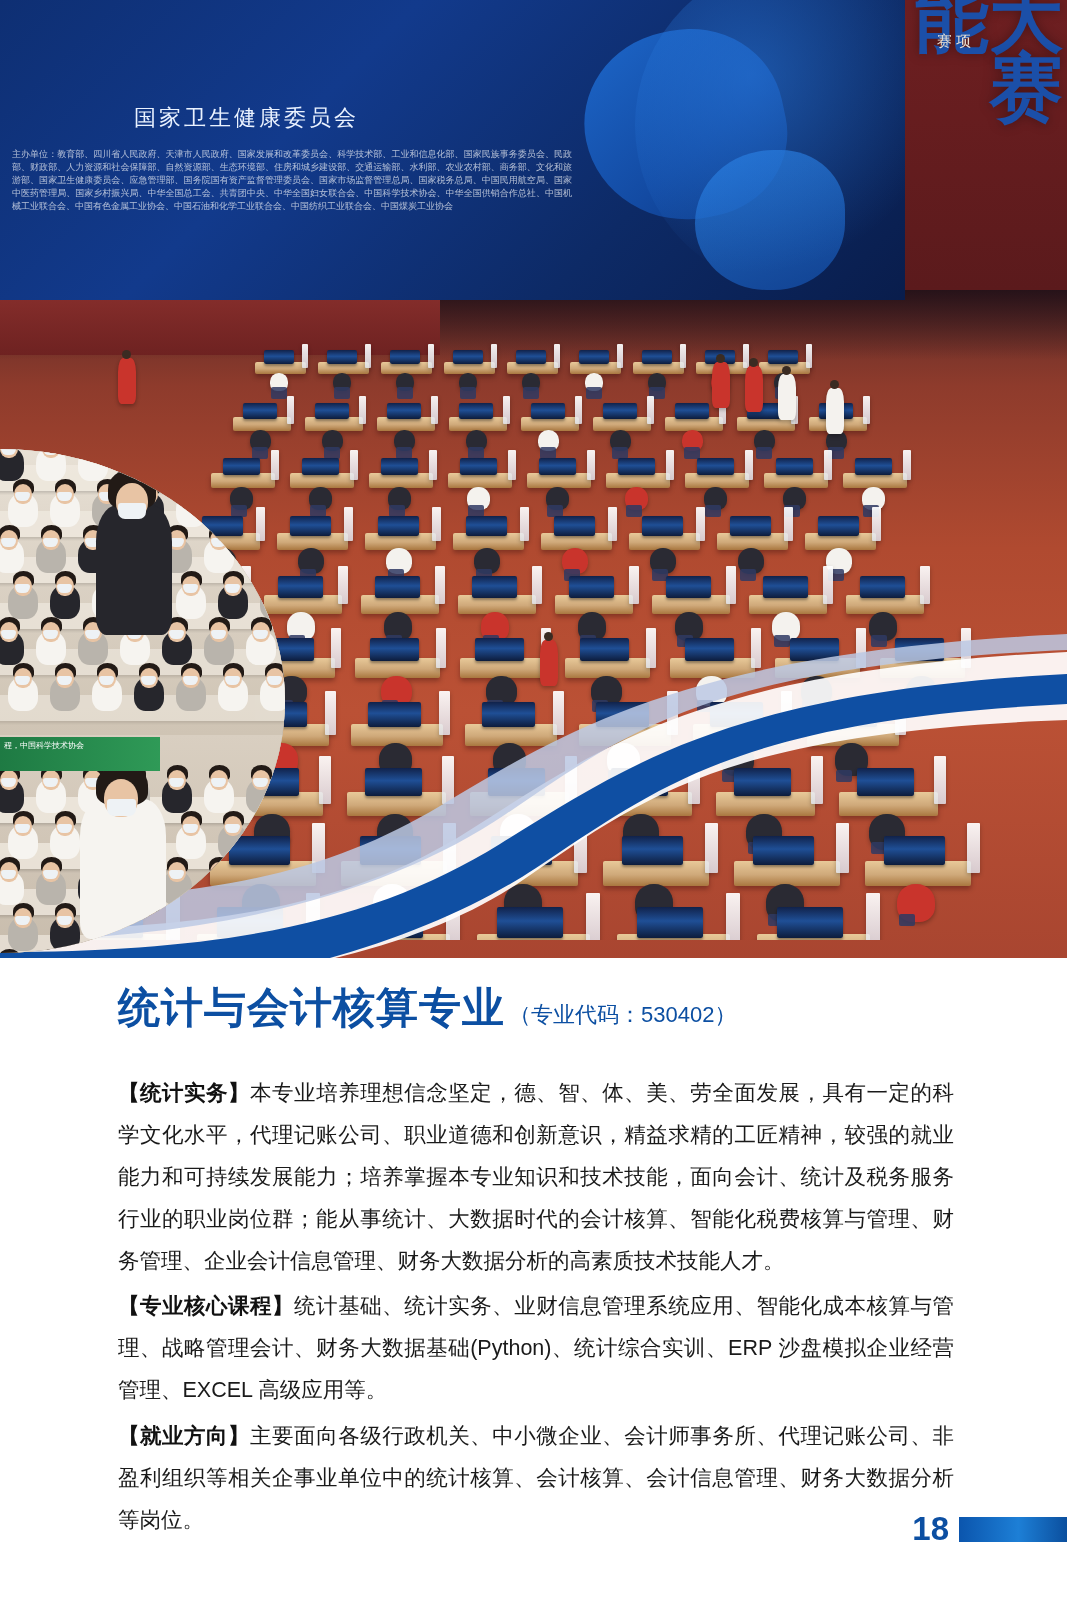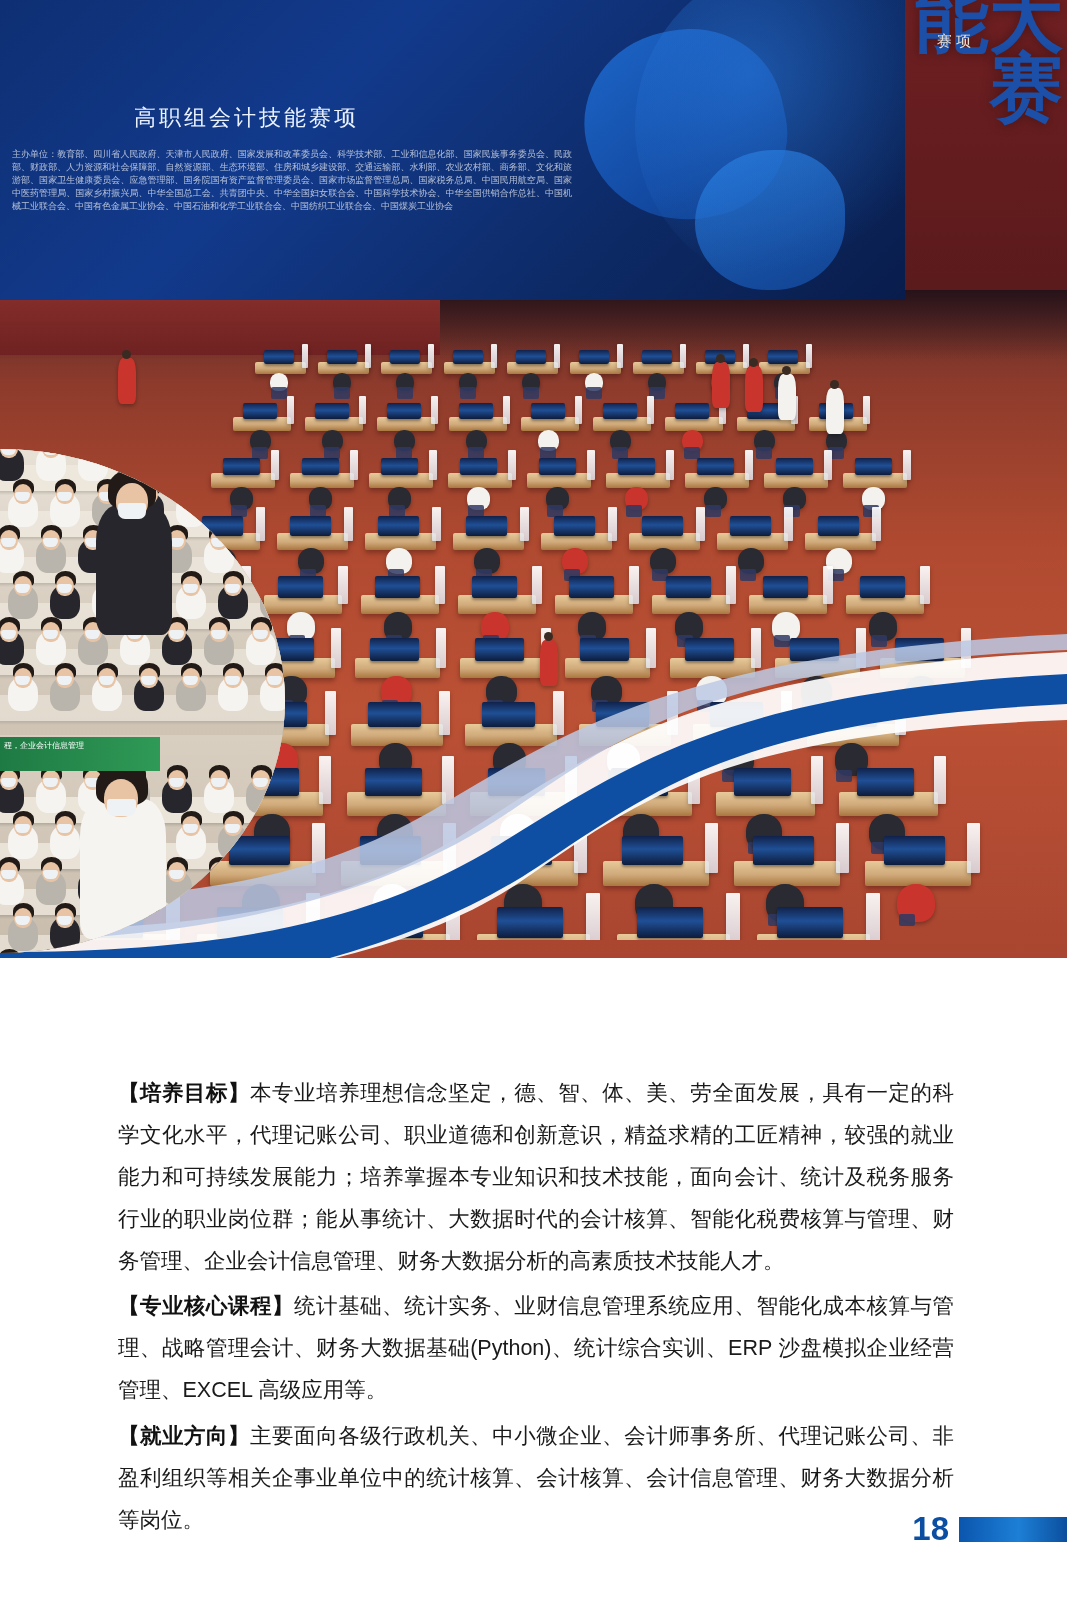--- a/index.html
+++ b/index.html
@@ -774,21 +774,21 @@
       <div class="person-head" style="left:830px;top:40px;"></div>
       <div class="person red" style="left:540px;top:300px;width:18px;height:46px;border-radius:30% 30% 18% 18%;"></div>
       <div class="person-head" style="left:544px;top:292px;"></div>
       <div class="person red" style="left:118px;top:18px;width:18px;height:46px;border-radius:30% 30% 18% 18%;"></div>
       <div class="person-head" style="left:122px;top:10px;"></div>
     </div>
 
   <div class="stage-screen">
     <div class="swirl1"></div>
     <div class="swirl2"></div>
-    <div class="screen-sub">高职组会计技能赛项</div>
+    <div class="screen-sub">国家卫生健康委员会</div>
     <div class="screen-fineprint">主办单位：教育部、四川省人民政府、天津市人民政府、国家发展和改革委员会、科学技术部、工业和信息化部、国家民族事务委员会、民政部、财政部、人力资源和社会保障部、自然资源部、生态环境部、住房和城乡建设部、交通运输部、水利部、农业农村部、商务部、文化和旅游部、国家卫生健康委员会、应急管理部、国务院国有资产监督管理委员会、国家市场监督管理总局、国家税务总局、中国民用航空局、国家中医药管理局、国家乡村振兴局、中华全国总工会、共青团中央、中华全国妇女联合会、中国科学技术协会、中华全国供销合作总社、中国机械工业联合会、中国有色金属工业协会、中国石油和化学工业联合会、中国纺织工业联合会、中国煤炭工业协会</div>
   </div>
 
   <div class="side-banner">
     <div class="bigchar">能大赛</div>
     <div class="smallchars">赛 项</div>
   </div>
 
   <svg class="ribbon" viewBox="0 0 1067 400" preserveAspectRatio="none">
     <path d="M0,330 C230,330 360,300 470,230 C600,148 700,70 1067,52 L1067,120 C720,132 640,200 520,282 C420,350 250,392 0,392 Z" fill="#ffffff" opacity="0.92"></path>
@@ -1107,30 +1107,34 @@
           <div class="face" style="left:168px;top:219px;"></div>
           <div class="hair" style="left:209px;top:214px;width:21px;height:16px;"></div>
           <div class="face" style="left:210px;top:219px;"></div>
           <div class="hair" style="left:251px;top:214px;width:21px;height:16px;"></div>
           <div class="face" style="left:252px;top:219px;"></div>
           <div class="mask-person wht" style="left:80px;top:64px;width:86px;height:140px;border-radius:26% 26% 12% 12%;"></div>
           <div class="hair" style="left:96px;top:30px;width:52px;height:40px;"></div>
           <div class="face" style="left:104px;top:44px;width:34px;height:38px;"></div>
           <div class="mask" style="left:107px;top:64px;width:29px;height:17px;"></div>
         </div>
-      <div class="green-banner">程，企业会计信息管理</div>
+      <div class="green-banner">程，中国科学技术协会</div>
     </div>
   </div>
 </div>
 
 <div class="content">
 
+  <div class="title-row">
+    <span class="maj-title">统计与会计核算专业</span>
+    <span class="maj-code">（专业代码：530402）</span>
+  </div>
 
   <p class="body-block" id="para1">
-    <span class="lbl">【培养目标】</span><span>本专业培养理想信念坚定，德、智、体、美、劳全面发展，具有一定的科学文化水平，代理记账公司、职业道德和创新意识，精益求精的工匠精神，较强的就业能力和可持续发展能力；培养掌握本专业知识和技术技能，面向会计、统计及税务服务行业的职业岗位群；能从事统计、大数据时代的会计核算、智能化税费核算与管理、财务管理、企业会计信息管理、财务大数据分析的高素质技术技能人才。</span>
+    <span class="lbl">【统计实务】</span><span>本专业培养理想信念坚定，德、智、体、美、劳全面发展，具有一定的科学文化水平，代理记账公司、职业道德和创新意识，精益求精的工匠精神，较强的就业能力和可持续发展能力；培养掌握本专业知识和技术技能，面向会计、统计及税务服务行业的职业岗位群；能从事统计、大数据时代的会计核算、智能化税费核算与管理、财务管理、企业会计信息管理、财务大数据分析的高素质技术技能人才。</span>
   </p>
 
   <p class="body-block" id="para3">
     <span class="lbl">【就业方向】</span><span>主要面向各级行政机关、中小微企业、会计师事务所、代理记账公司、非盈利组织等相关企事业单位中的统计核算、会计核算、会计信息管理、财务大数据分析等岗位。</span>
   </p>
 
   <p class="body-block" id="para2">
     <span class="lbl">【专业核心课程】</span><span>统计基础、统计实务、业财信息管理系统应用、智能化成本核算与管理、战略管理会计、财务大数据基础(Python)、统计综合实训、ERP 沙盘模拟企业经营管理、EXCEL 高级应用等。</span>
   </p>
 

